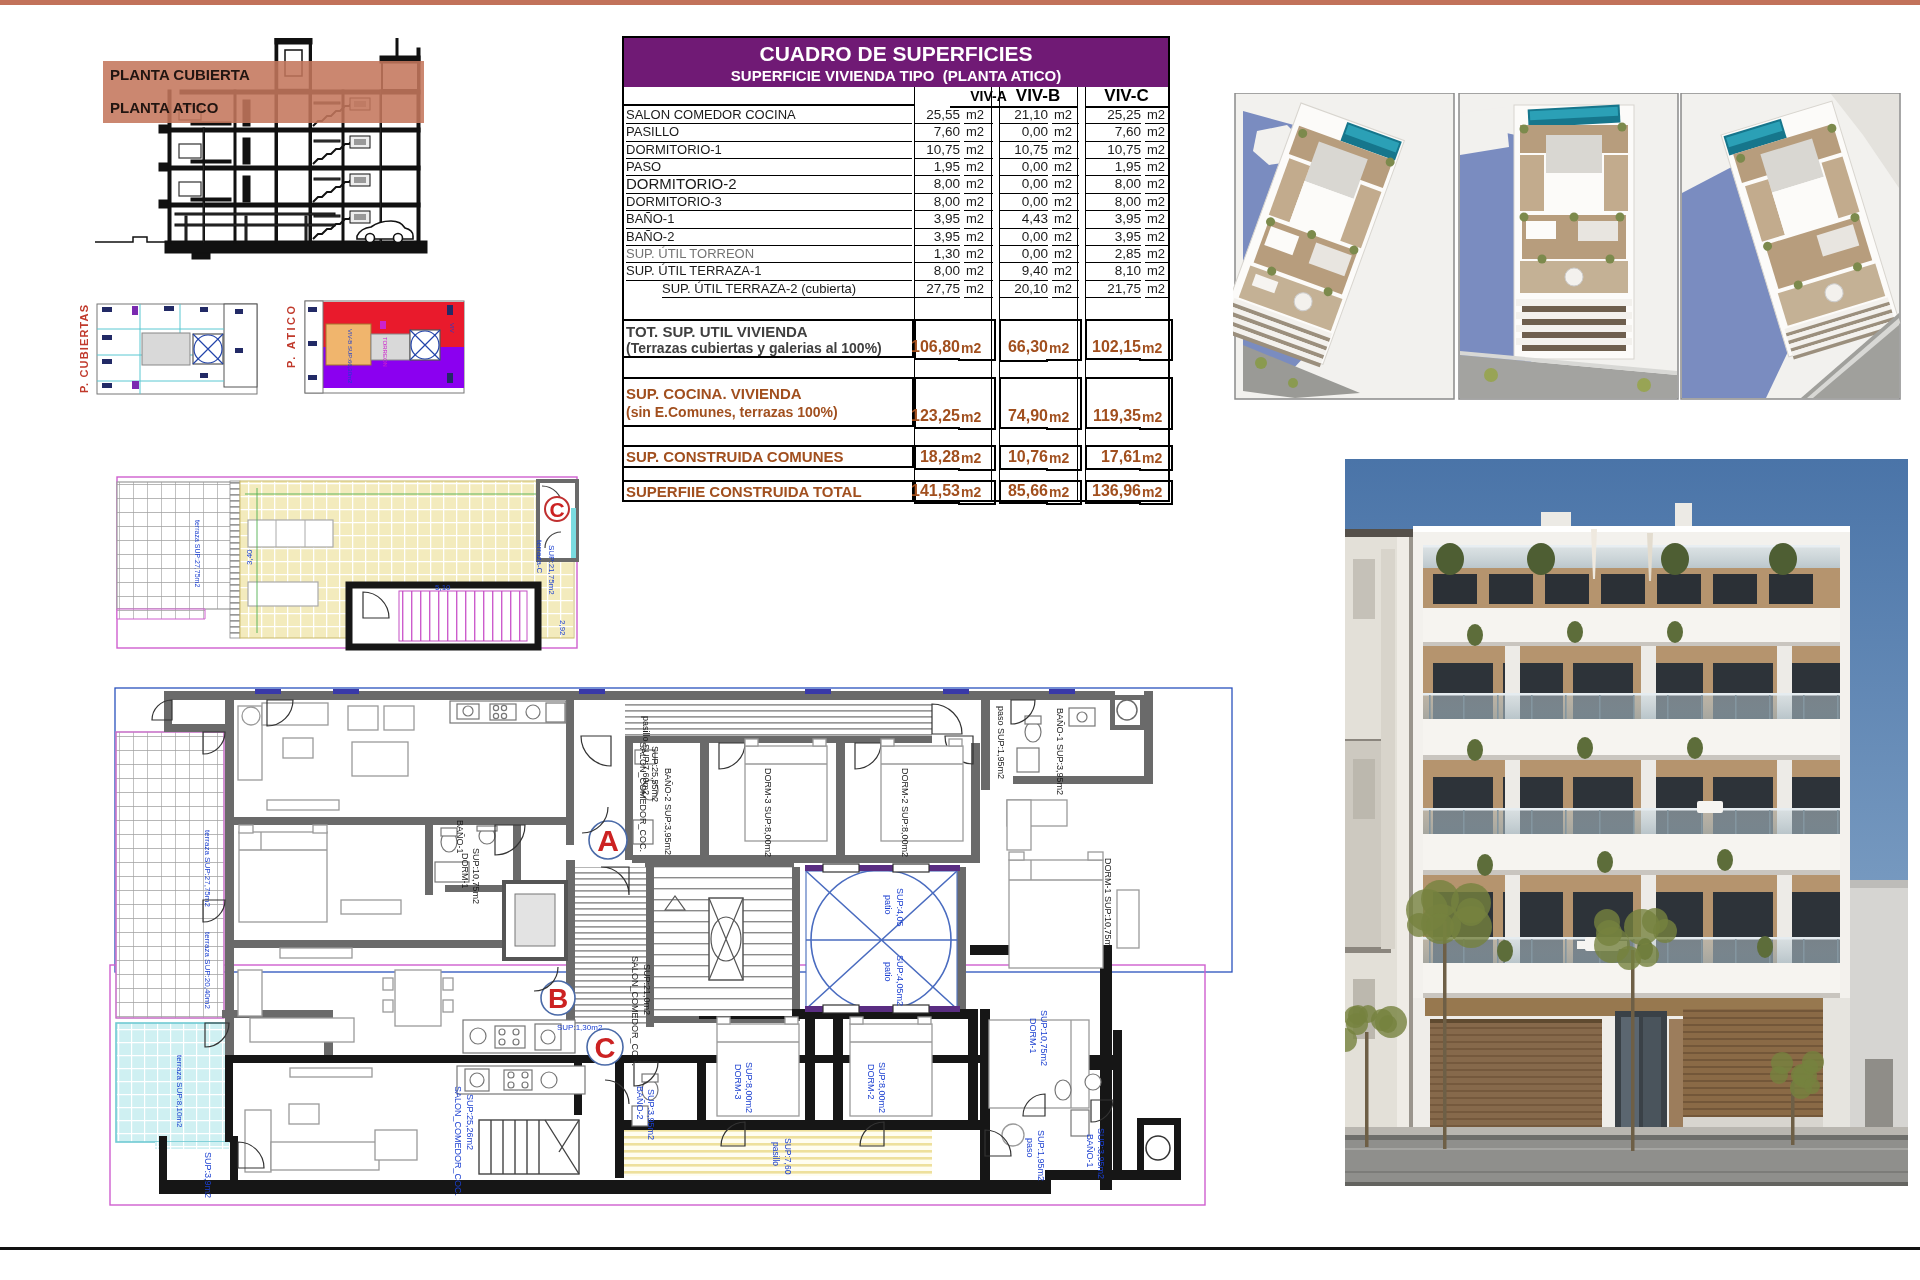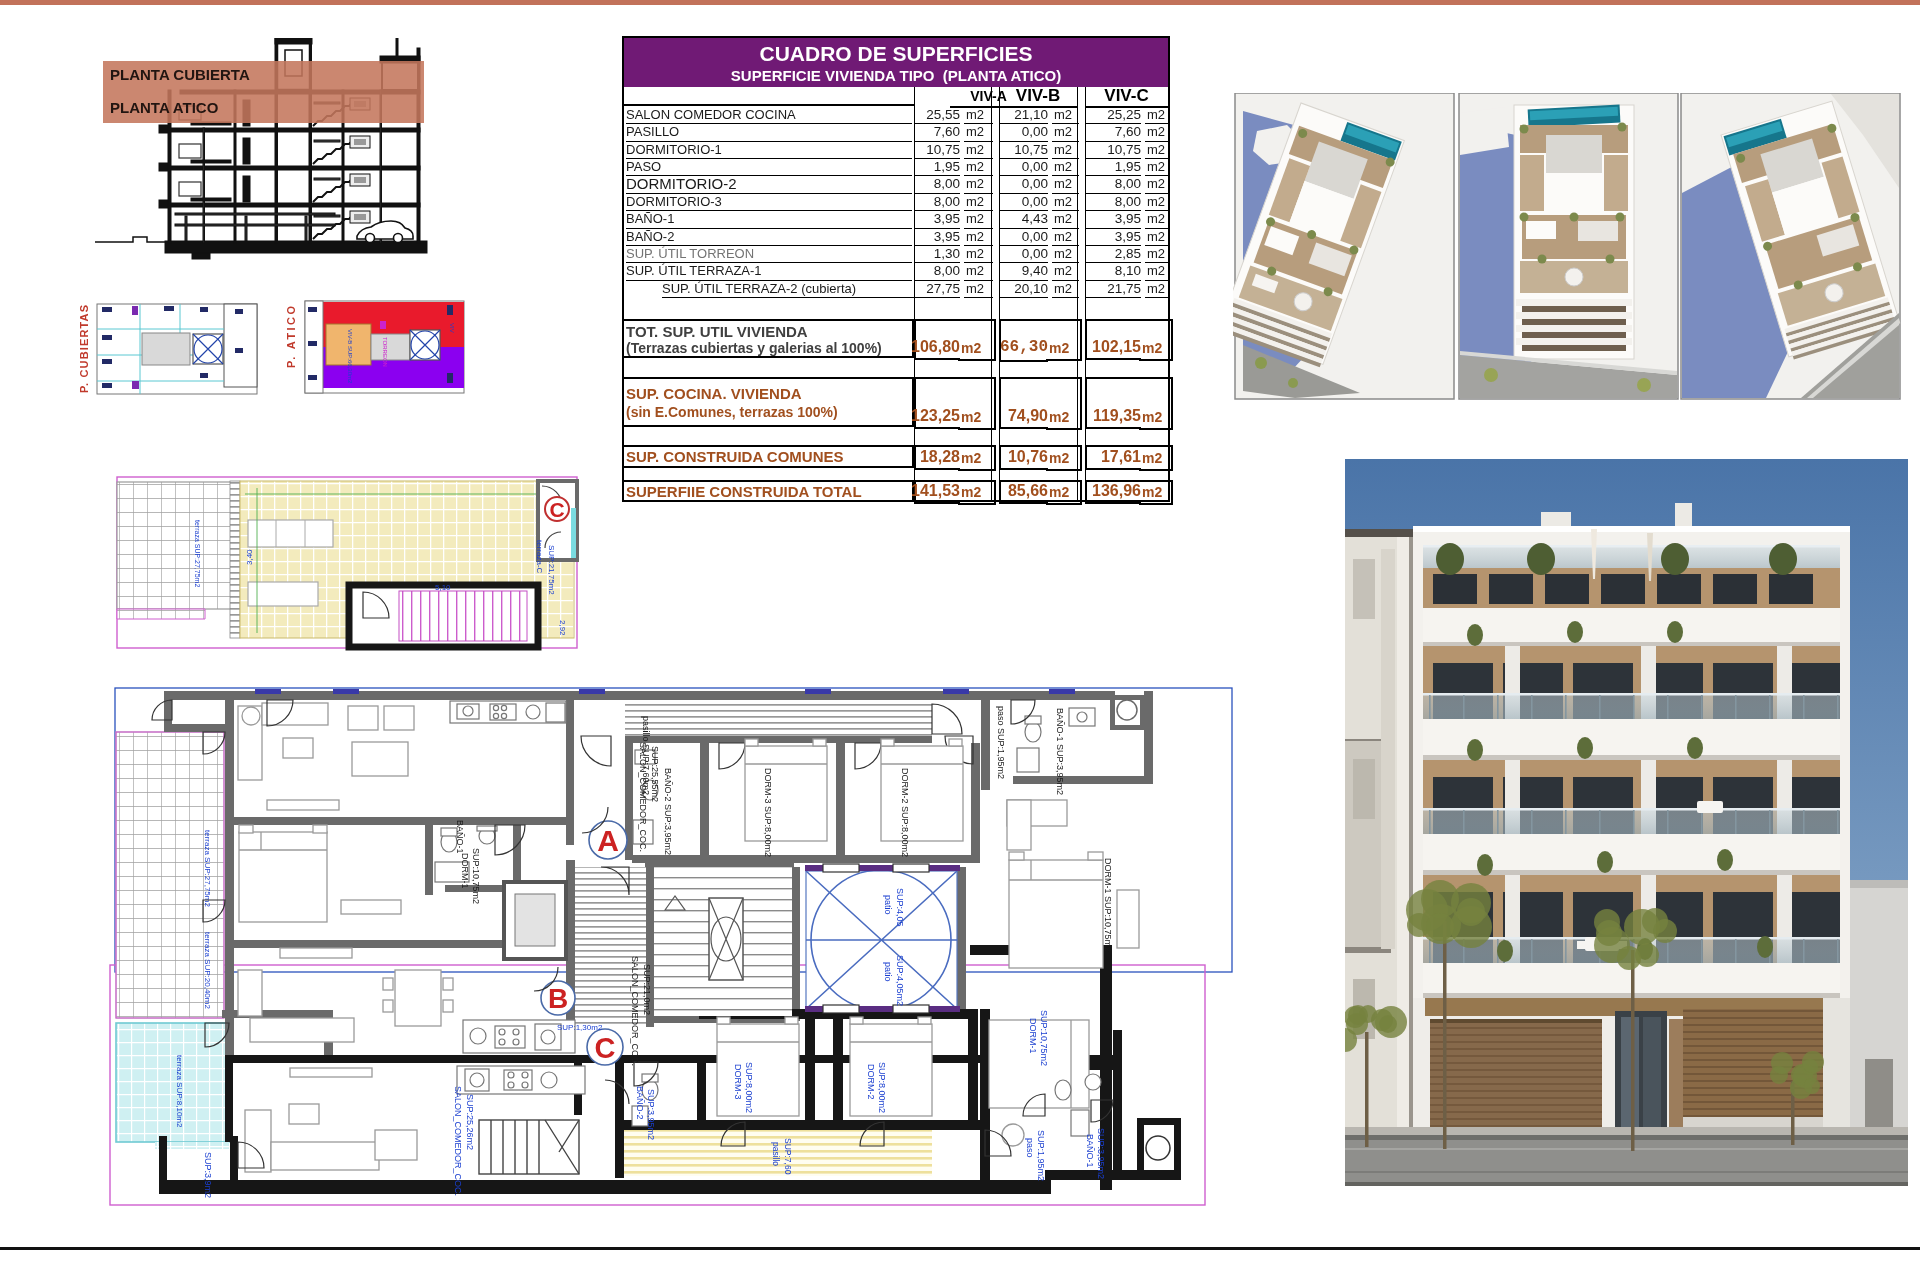--- a/index.html
+++ b/index.html
@@ -104,21 +104,21 @@
   <div class="abs" style="left:375px;top:242px;width:49px;height:17px;border-bottom:1px solid #000;font-size:13.5px;color:#1a1a1a;line-height:17px;text-align:right;">20,10</div>
   <div class="abs" style="left:428px;top:242px;width:25px;height:17px;border-bottom:1px solid #000;font-size:13px;color:#1a1a1a;line-height:17px;text-align:left;padding-left:2px;">m2</div>
   <div class="abs" style="left:461px;top:242px;width:56px;height:17px;border-bottom:1px solid #000;font-size:13.5px;color:#1a1a1a;line-height:17px;text-align:right;">21,75</div>
   <div class="abs" style="left:521px;top:242px;width:23px;height:17px;border-bottom:1px solid #000;font-size:13px;color:#1a1a1a;line-height:17px;text-align:left;padding-left:2px;">m2</div>
   <div class="abs" style="left:0;top:281px;width:288px;height:35px;border:2px solid #000;border-left:none;color:#404040;font-weight:bold;"> 
           <div style="font-size:15px;padding:2px 0 0 2px;">TOT. SUP. UTIL VIVIENDA</div>
           <div style="font-size:14px;padding-left:2px;">(Terrazas cubiertas y galerias al 100%)</div>
         </div>
   <div class="abs" style="left:290px;top:281px;width:44px;height:35px;border:2px solid #000;border-right:none;color:#a14f1e;font-weight:bold;font-size:16px;text-align:right;line-height:66px_;display:flex;align-items:flex-end;justify-content:flex-end;padding-bottom:2px;">106,80</div>
   <div class="abs" style="left:334px;top:281px;width:33px;height:35px;border:2px solid #000;border-left:none;color:#a14f1e;font-weight:bold;font-size:14px;display:flex;align-items:flex-end;padding-left:3px;padding-bottom:3px;">m2</div>
-  <div class="abs" style="left:375px;top:281px;width:47px;height:35px;border:2px solid #000;border-right:none;color:#a14f1e;font-weight:bold;font-size:16px;text-align:right;line-height:66px_;display:flex;align-items:flex-end;justify-content:flex-end;padding-bottom:4px;font-family:Liberation Mono, monospace;">66,30</div>
+  <div class="abs" style="left:375px;top:281px;width:47px;height:35px;border:2px solid #000;border-right:none;color:#a14f1e;font-weight:bold;font-size:16px;text-align:right;line-height:66px_;display:flex;align-items:flex-end;justify-content:flex-end;padding-bottom:4px;">66,30</div>
   <div class="abs" style="left:422px;top:281px;width:31px;height:35px;border:2px solid #000;border-left:none;color:#a14f1e;font-weight:bold;font-size:14px;display:flex;align-items:flex-end;padding-left:3px;padding-bottom:3px;">m2</div>
   <div class="abs" style="left:461px;top:281px;width:54px;height:35px;border:2px solid #000;border-right:none;color:#a14f1e;font-weight:bold;font-size:16px;text-align:right;line-height:66px_;display:flex;align-items:flex-end;justify-content:flex-end;padding-bottom:2px;">102,15</div>
   <div class="abs" style="left:515px;top:281px;width:29px;height:35px;border:2px solid #000;border-left:none;color:#a14f1e;font-weight:bold;font-size:14px;display:flex;align-items:flex-end;padding-left:3px;padding-bottom:3px;">m2</div>
   <div class="abs" style="left:0;top:339px;width:288px;height:46px;border:2px solid #000;border-left:none;color:#a14f1e;font-weight:bold;"> 
           <div style="font-size:15px;padding:6px 0 0 2px;">SUP. COCINA. VIVIENDA</div>
           <div style="font-size:14px;padding-left:2px;padding-top:2px;">(sin E.Comunes, terrazas 100%)</div>
         </div>
   <div class="abs" style="left:290px;top:339px;width:44px;height:46px;border:2px solid #000;border-right:none;color:#a14f1e;font-weight:bold;font-size:16px;text-align:right;line-height:88px_;display:flex;align-items:flex-end;justify-content:flex-end;padding-bottom:2px;">123,25</div>
   <div class="abs" style="left:334px;top:339px;width:33px;height:46px;border:2px solid #000;border-left:none;color:#a14f1e;font-weight:bold;font-size:14px;display:flex;align-items:flex-end;padding-left:3px;padding-bottom:3px;">m2</div>
   <div class="abs" style="left:375px;top:339px;width:47px;height:46px;border:2px solid #000;border-right:none;color:#a14f1e;font-weight:bold;font-size:16px;text-align:right;line-height:88px_;display:flex;align-items:flex-end;justify-content:flex-end;padding-bottom:2px;">74,90</div>

